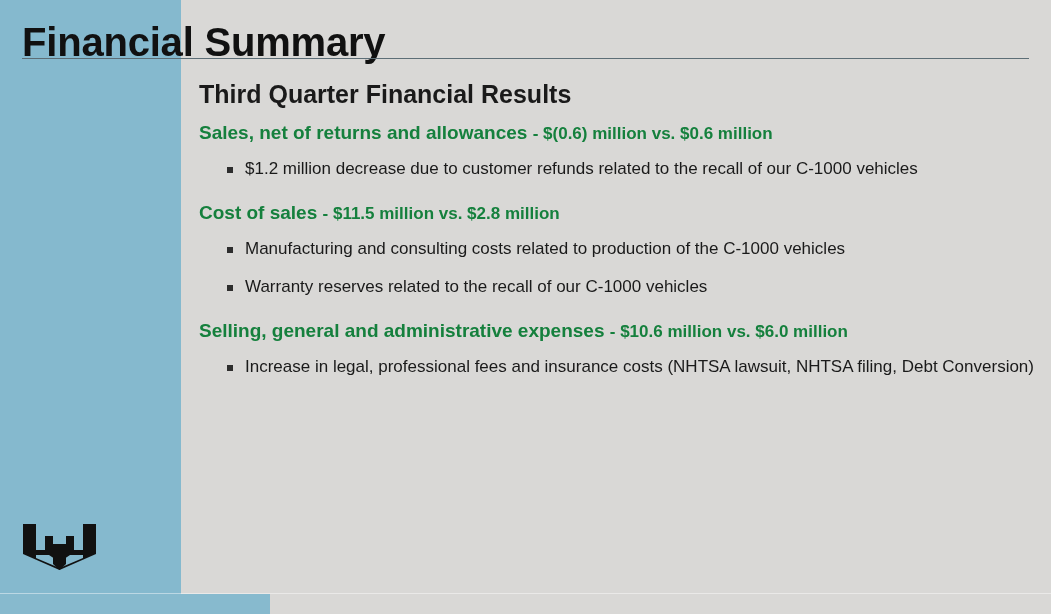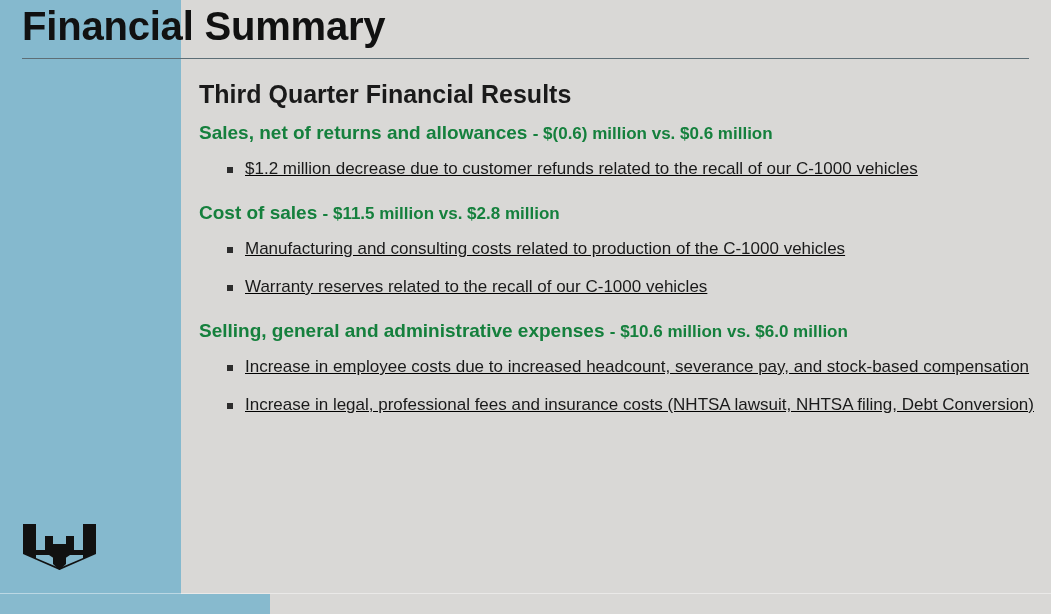--- a/index.html
+++ b/index.html
@@ -42,21 +42,21 @@
     top: 593px;
     width: 1051px;
     height: 1px;
     background: rgba(255,255,255,0.45);
   }
 
   
   .title {
     position: absolute;
     left: 22px;
-    top: 0;
+    top: 16px;
     font-size: 40px;
     font-weight: bold;
     color: #111111;
     letter-spacing: -0.2px;
     line-height: 52px;
     white-space: nowrap;
   }
   .title-rule {
     position: absolute;
     left: 22px;
@@ -93,21 +93,20 @@
   }
   .heading .amt {
     font-size: 17px;
     font-weight: bold;
   }
 
   ul.bullets {
     list-style: none;
     margin: 0 0 12px 0;
     padding: 0;
-    text-decoration: underline;
   }
   ul.bullets li {
     position: relative;
     padding-left: 46px;
     font-size: 17px;
     color: #1a1a1a;
     line-height: 38px;
     white-space: nowrap;
   }
   ul.bullets li .marker {
@@ -180,21 +179,20 @@
     </div>
 
     <div class="group last">
       <div class="heading">
         <span>Selling, general and administrative expenses</span>
         <span class="amt">- $10.6 million vs. $6.0 million</span>
       </div>
       <ul class="bullets">
         <li>
           <span class="marker"></span>
-          <span>Increase in employee costs due to increased headcount, severance pay, and stock-based compensation</span>
         </li>
         <li>
           <span class="marker"></span>
           <span>Increase in legal, professional fees and insurance costs (NHTSA lawsuit, NHTSA filing, Debt Conversion)</span>
         </li>
       </ul>
     </div>
   </div>
 
   <div class="logo">

